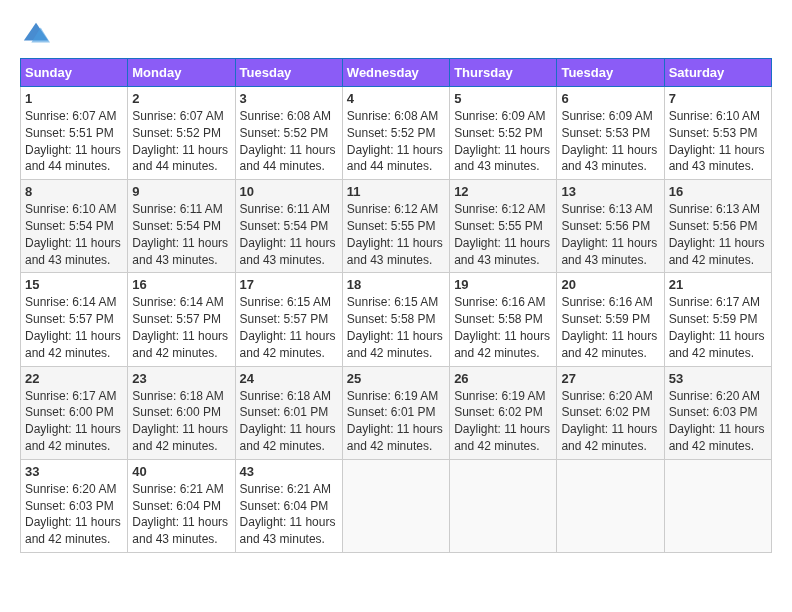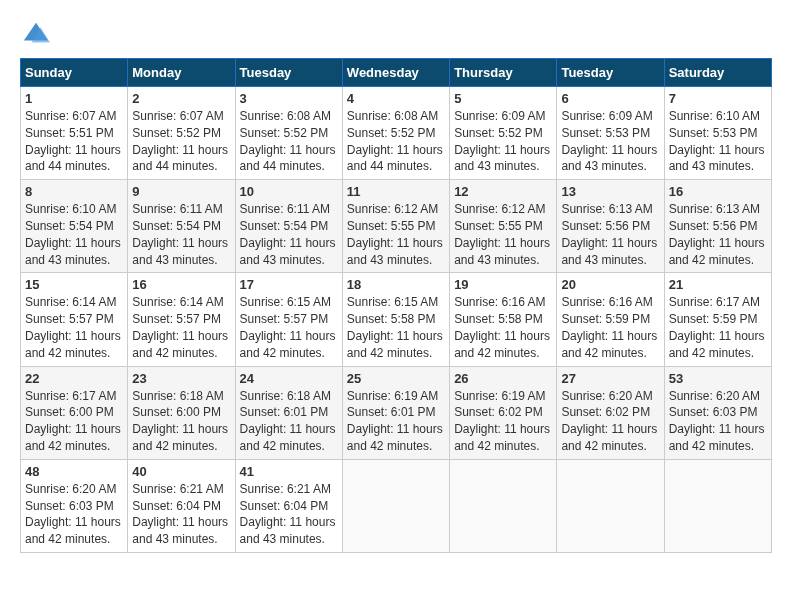--- a/index.html
+++ b/index.html
@@ -45,21 +45,21 @@
     .location {
       font-size: 16px;
       color: #555;
     }
     .calendar {
       width: 100%;
       border-collapse: collapse;
       font-size: 11px;
     }
     .calendar th {
-      background-color: #0c4a6e;
+      background-color: #8b5cf6;
       color: white;
       padding: 6px 4px;
       text-align: left;
       font-size: 13px;
       border: 1px solid #1a6fc4;
     }
     .calendar td {
       border: 1px solid #ccc;
       vertical-align: top;
       padding: 4px;
@@ -351,37 +351,37 @@
         <span class="day-num">53</span>
         <div class="day-info">
           <span>Sunrise: 6:20 AM</span><br>
           <span>Sunset: 6:03 PM</span><br>
           <span>Daylight: 11 hours and 42 minutes.</span>
         </div>
       </td>
       </tr>
       <tr>
         <td>
-        <span class="day-num">48</span>
+        <span class="day-num">33</span>
         <div class="day-info">
           <span>Sunrise: 6:20 AM</span><br>
           <span>Sunset: 6:03 PM</span><br>
           <span>Daylight: 11 hours and 42 minutes.</span>
         </div>
       </td>
         <td>
         <span class="day-num">40</span>
         <div class="day-info">
           <span>Sunrise: 6:21 AM</span><br>
           <span>Sunset: 6:04 PM</span><br>
           <span>Daylight: 11 hours and 43 minutes.</span>
         </div>
       </td>
         <td>
-        <span class="day-num">41</span>
+        <span class="day-num">43</span>
         <div class="day-info">
           <span>Sunrise: 6:21 AM</span><br>
           <span>Sunset: 6:04 PM</span><br>
           <span>Daylight: 11 hours and 43 minutes.</span>
         </div>
       </td>
         <td class="empty-cell"></td>
         <td class="empty-cell"></td>
         <td class="empty-cell"></td>
         <td class="empty-cell"></td>

